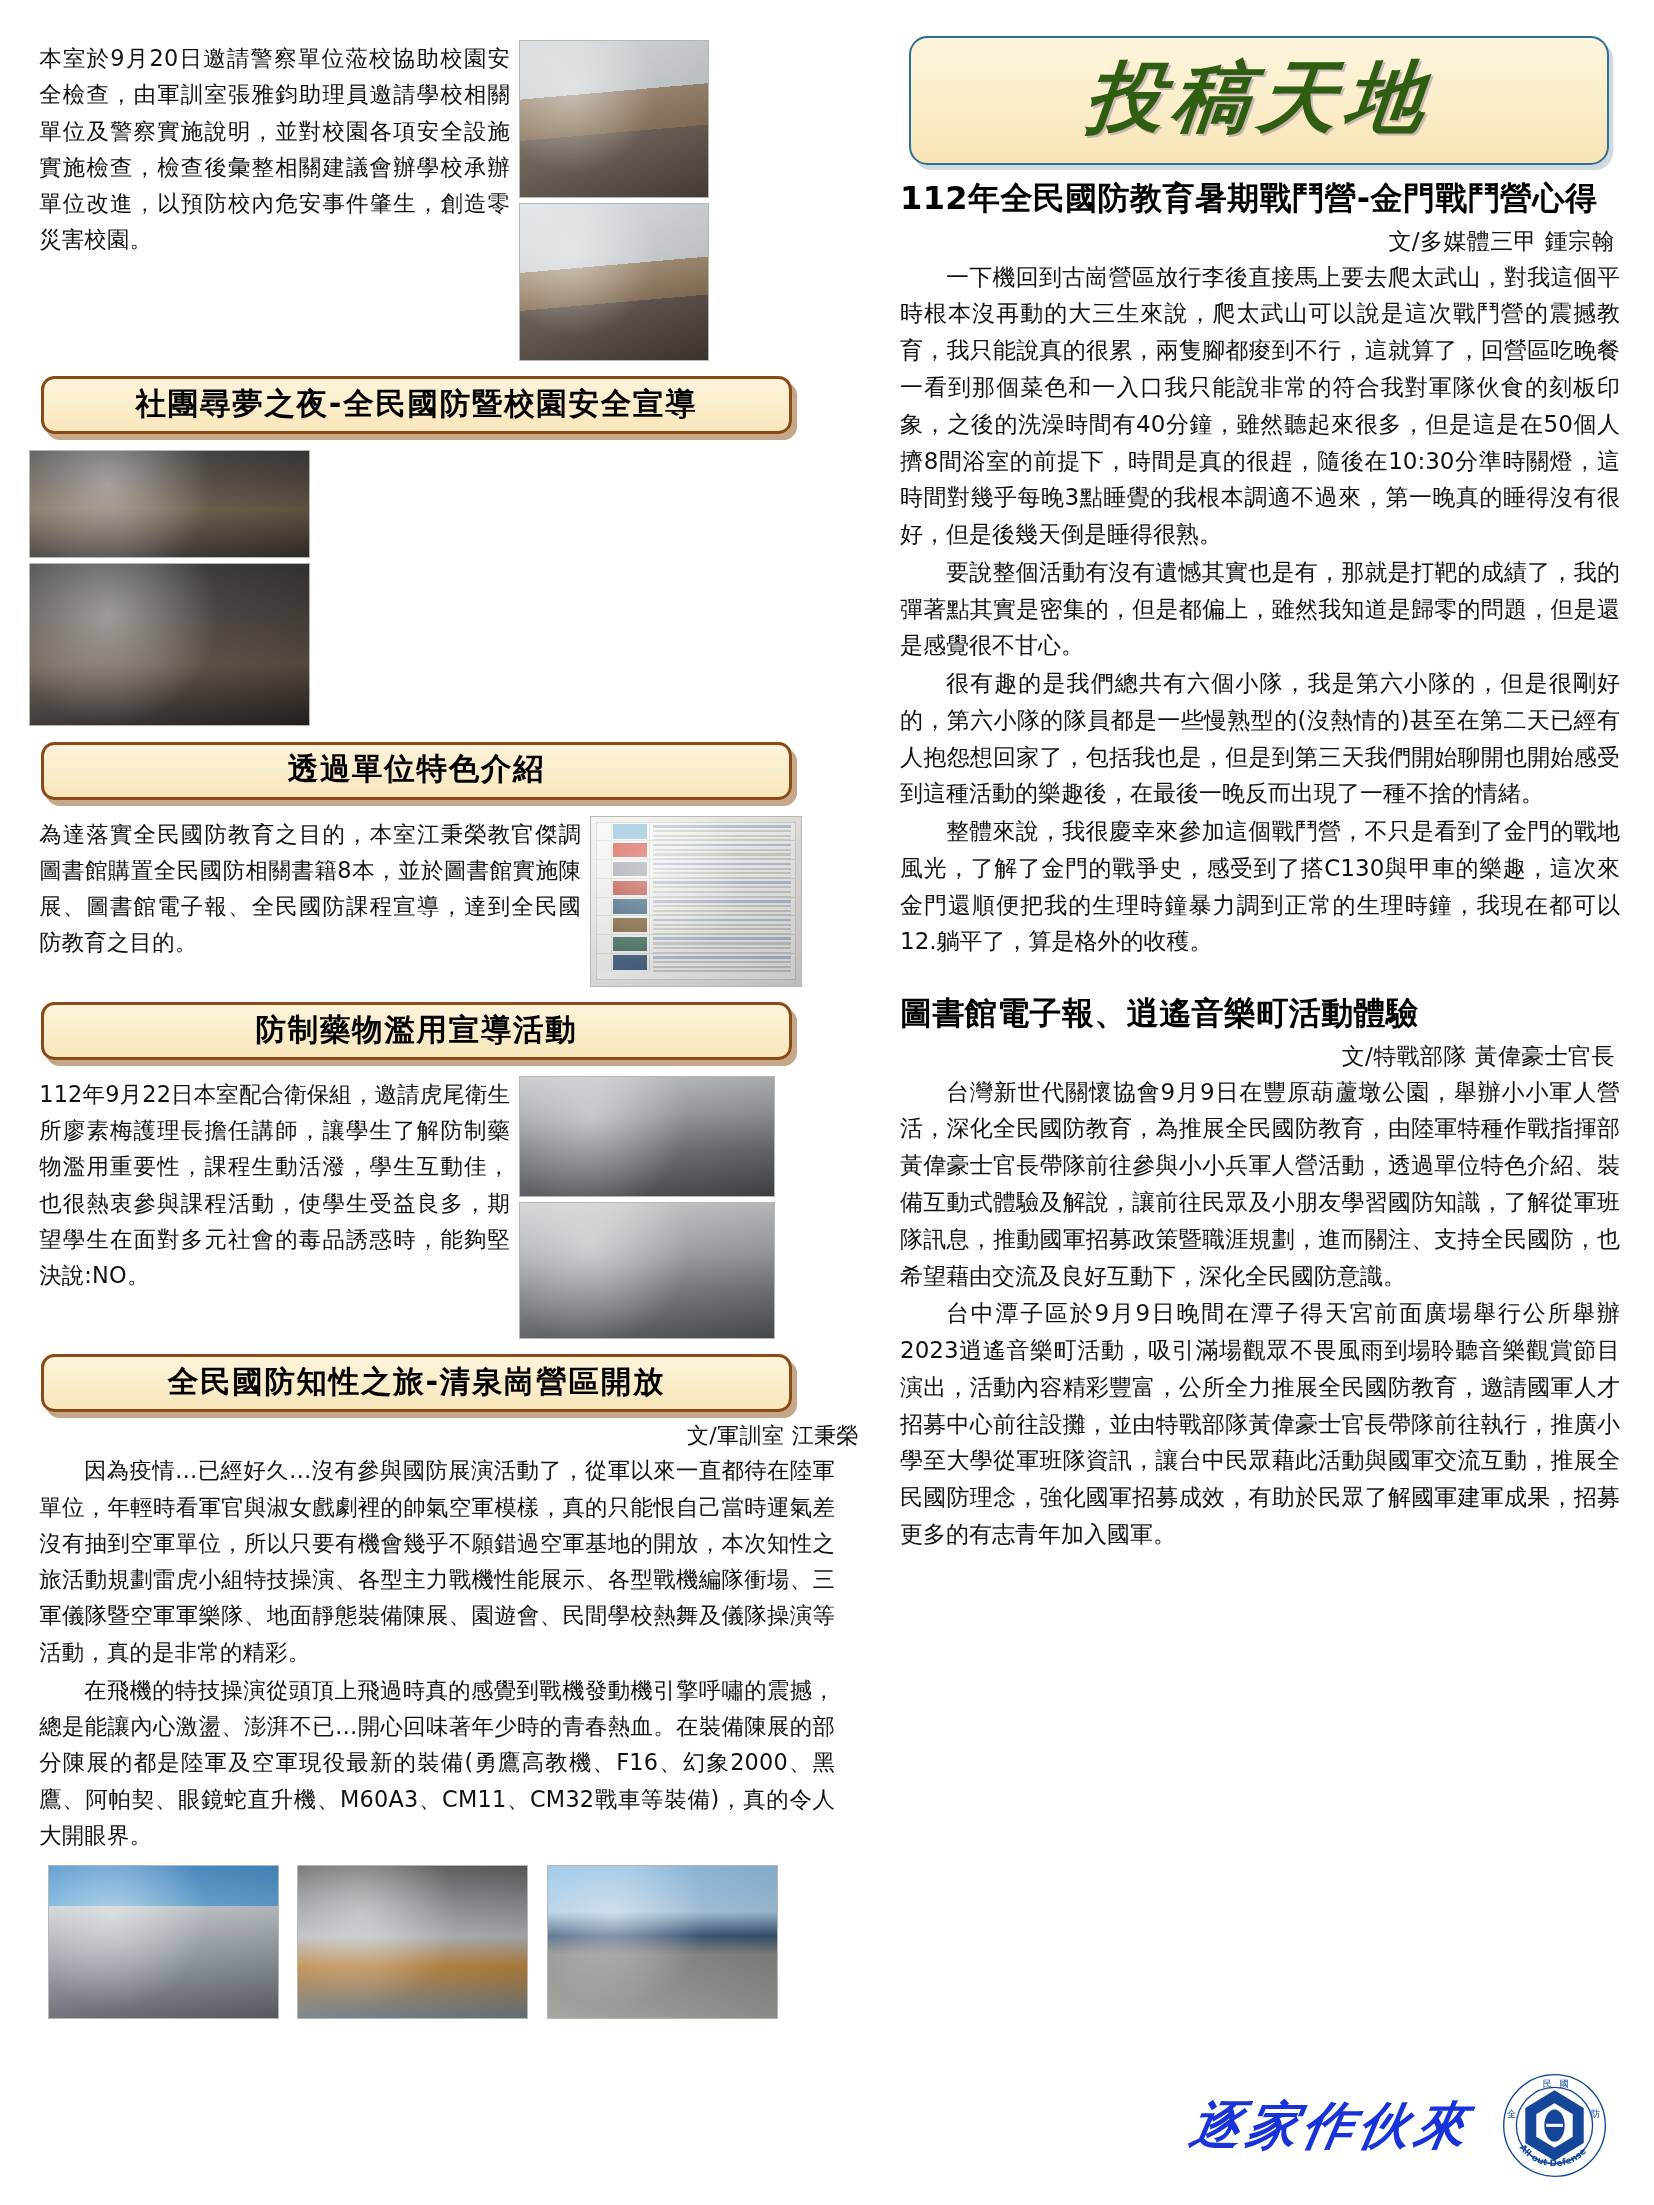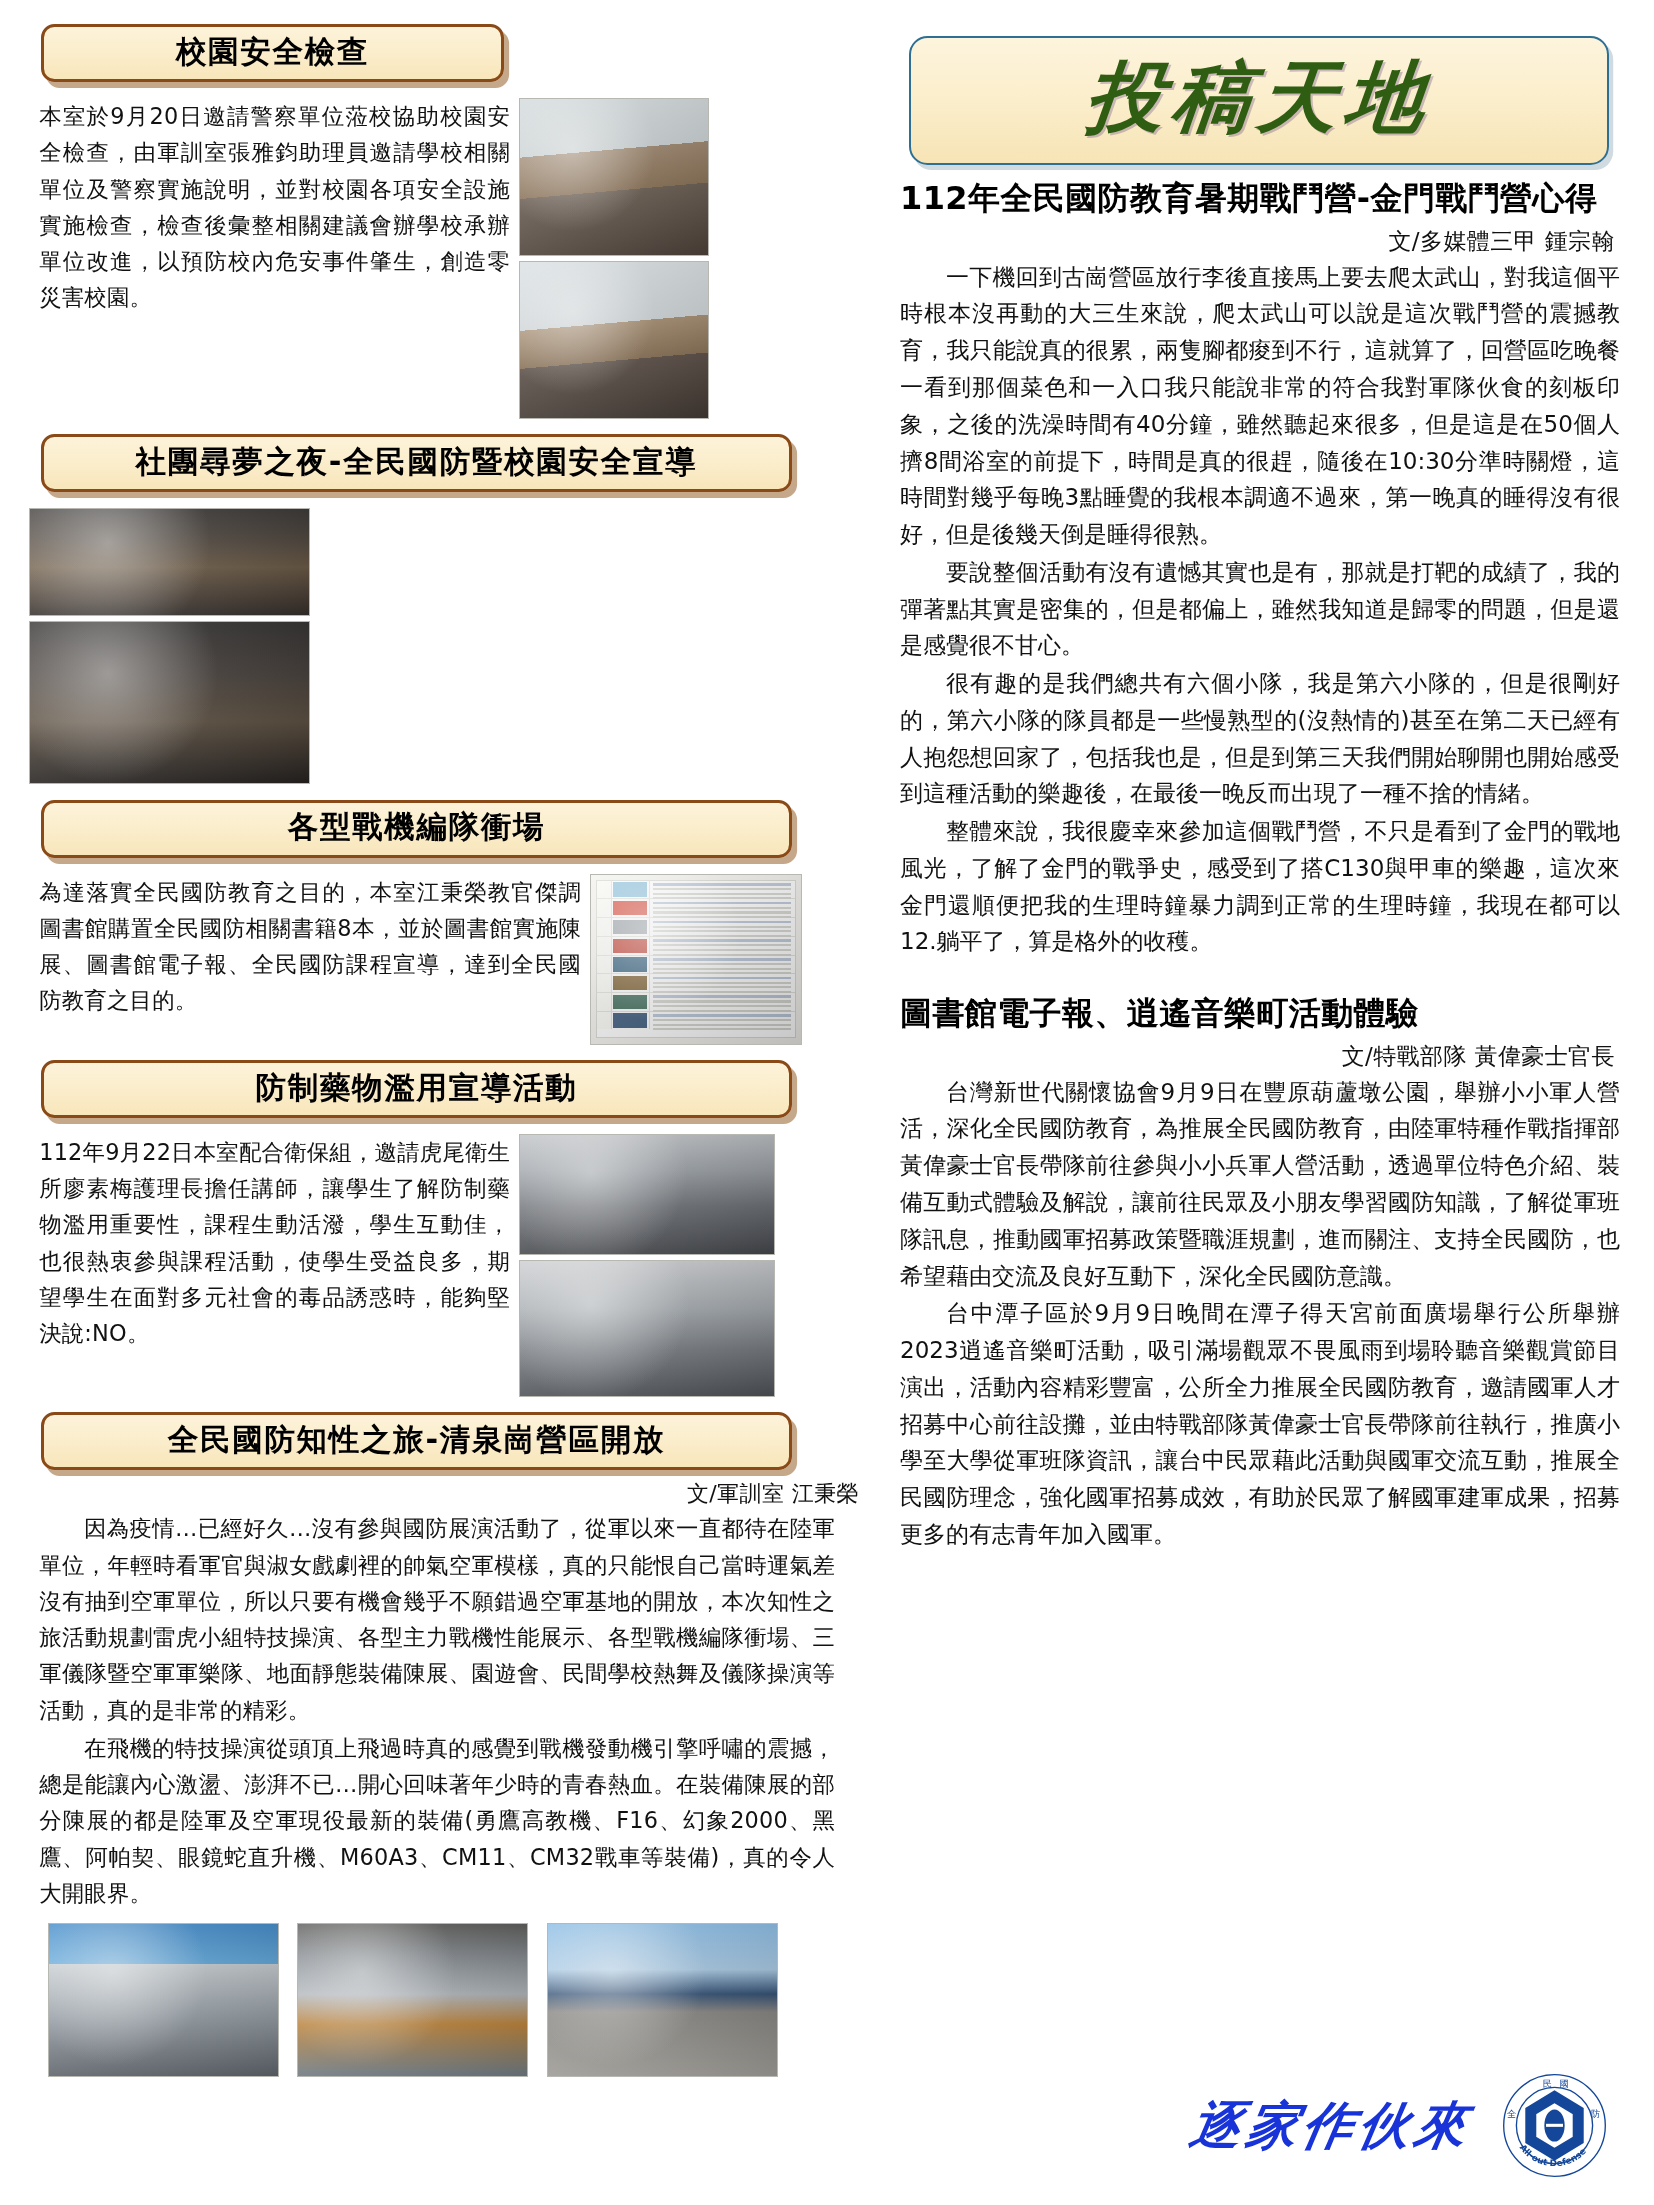--- a/index.html
+++ b/index.html
@@ -165,23 +165,20 @@
   .strip .ph{width:229px;height:152px;}
 </style>
 </head>
 <body>
 
 <div class="page">
 
   <div class="col-left">
 
     <div class="sec">
-      <div class="banner w1">
-        <span class="btxt">校園安全檢查</span>
-      </div>
       <div class="secbody">
         <div class="txt narrow">本室於9月20日邀請警察單位蒞校協助校園安全檢查，由軍訓室張雅鈞助理員邀請學校相關單位及警察實施說明，並對校園各項安全設施實施檢查，檢查後彙整相關建議會辦學校承辦單位改進，以預防校內危安事件肇生，創造零災害校園。</div>
         <div class="photos">
           <div class="ph ph-office" style="width:188px;height:156px;"></div>
           <div class="ph ph-office2" style="width:188px;height:156px;"></div>
         </div>
       </div>
     </div>
 
     <div class="sec">
@@ -191,21 +188,21 @@
       <div class="secbody">
         <div class="photos">
           <div class="ph ph-night" style="width:279px;height:106px;"></div>
           <div class="ph ph-night2" style="width:279px;height:161px;"></div>
         </div>
       </div>
     </div>
 
     <div class="sec">
       <div class="banner w3" style="width:745px;">
-        <span class="btxt">各型戰機編隊衝場</span>
+        <span class="btxt">透過單位特色介紹</span>
       </div>
       <div class="secbody">
         <div class="txt" style="width:542px;padding-left:10.2px;">為達落實全民國防教育之目的，本室江秉榮教官傑調圖書館購置全民國防相關書籍8本，並於圖書館實施陳展、圖書館電子報、全民國防課程宣導，達到全民國防教育之目的。</div>
         <div class="photos">
           <div class="ph ph-books" style="width:210px;height:169px;">
             <div class="booktbl">
               <div class="brow">
                   <div class="bno"></div>
                   <div class="bcov">
                     <i style="background:#8fc3dd"></i>

